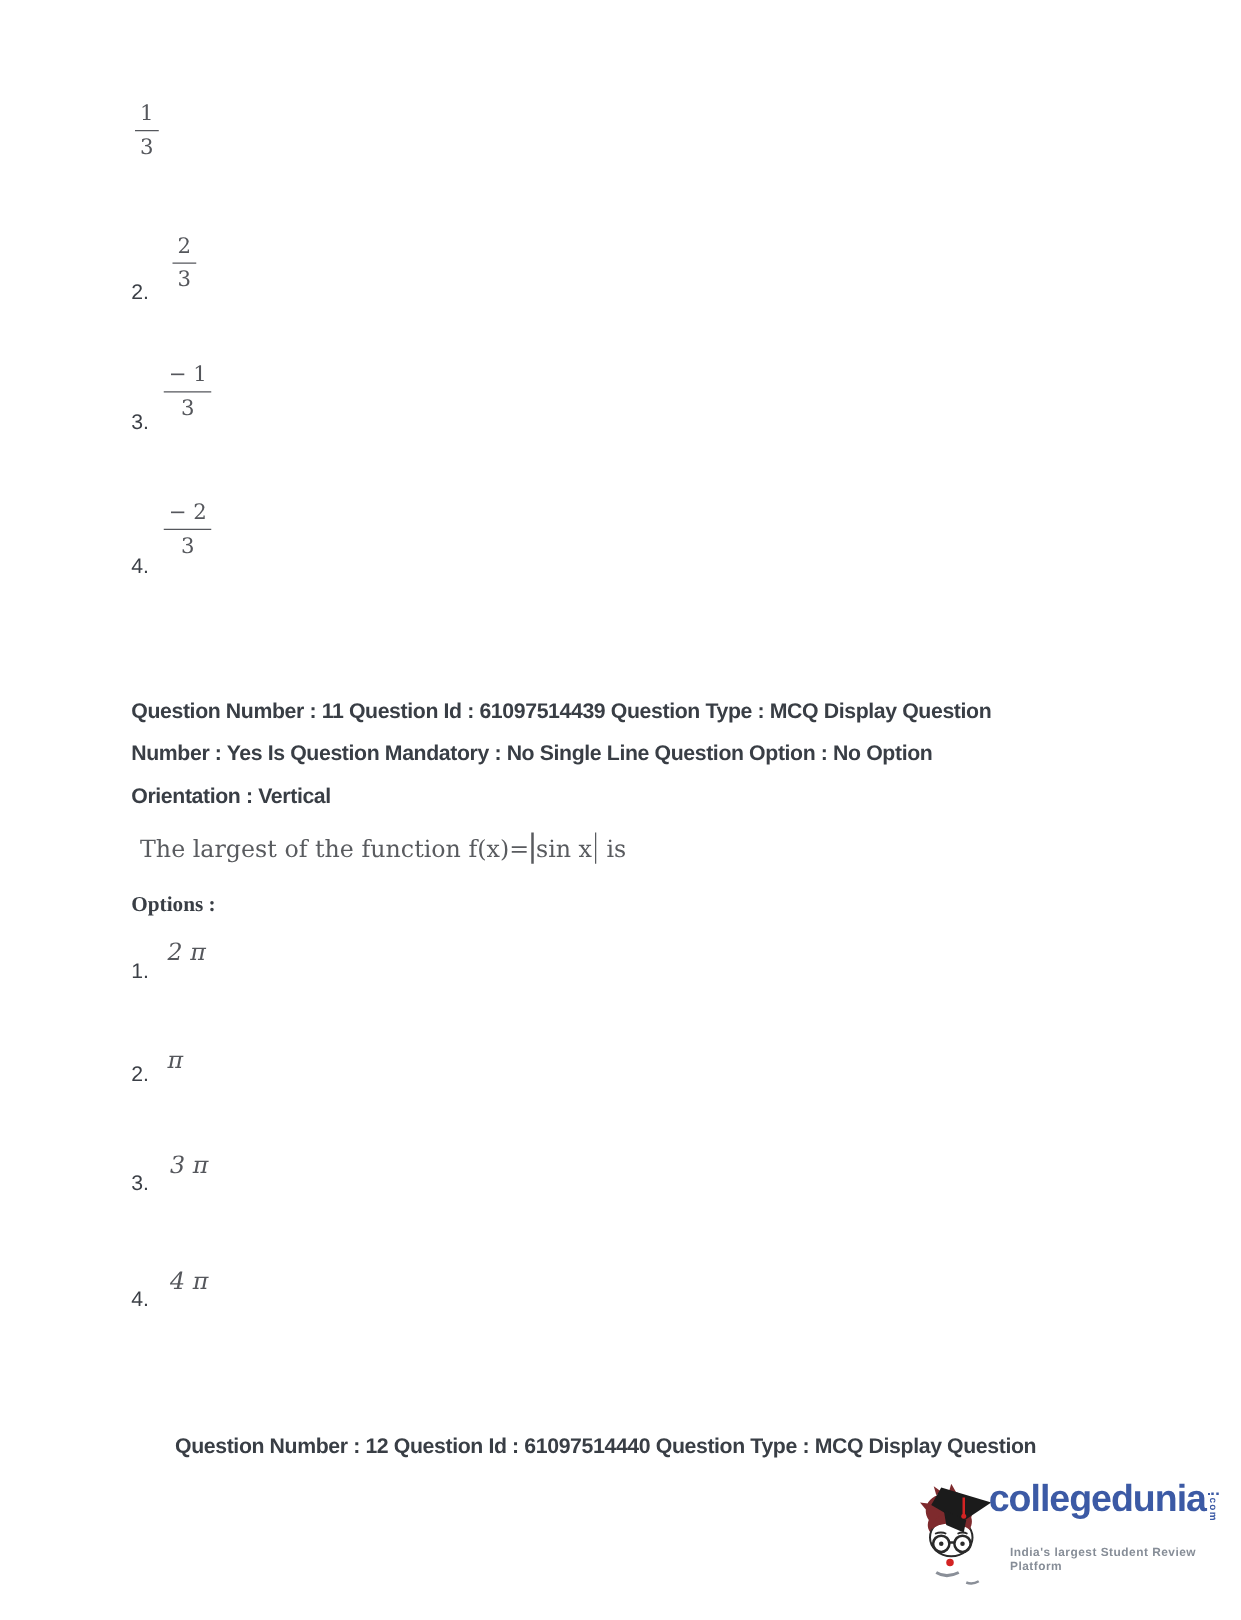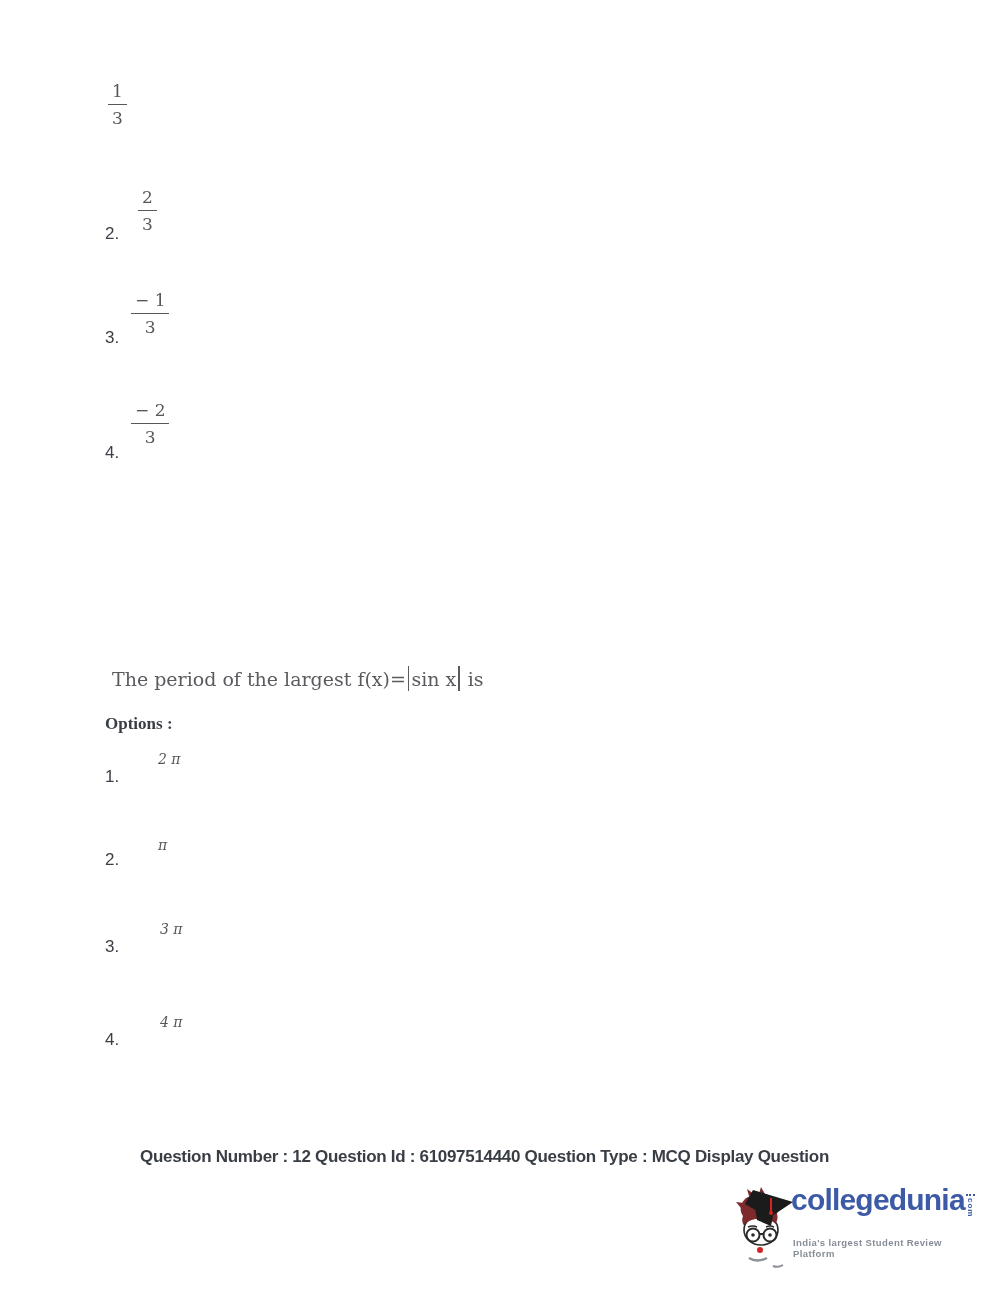--- a/index.html
+++ b/index.html
@@ -12,22 +12,21 @@
     overflow:hidden;
     font-family:"Liberation Sans", sans-serif;
   }
   
   .abs { position:absolute; }
 
   
   .math-text {
     font-family:"DejaVu Serif", serif;
     color:#55575c;
-    font-size:14px;
-    margin-left:24px;
+    font-size:19px;
   }
   .frac {
     display:inline-block;
     text-align:center;
     font-family:"DejaVu Serif", serif;
     color:#55575c;
     font-size:17px;
     line-height:1.2;
   }
   .frac .num { display:block; padding:1px 4px 3px; }
@@ -133,23 +132,28 @@
   <div class="abs" style="left:105px; top:443px;">
     <span class="opt-num">4.</span>
   </div>
   <div class="abs" style="left:131px; top:399px;">
     <span class="frac">
       <span class="num">− 2</span>
       <span class="den">3</span>
     </span>
   </div>
 
+  <div class="abs q-header" style="left:105px; top:552px;">
+    <div>Question Number : 11 Question Id : 61097514439 Question Type : MCQ Display Question</div>
+    <div>Number : Yes Is Question Mandatory : No Single Line Question Option : No Option</div>
+    <div>Orientation : Vertical</div>
+  </div>
 
   <div class="abs q-body" style="left:112px; top:666px;">
-    <span>The period of the largest f(x)=</span><span class="abs-bar"></span><span>sin x</span><span class="abs-bar"></span><span> is</span>
+    <span>The largest of the function f(x)=</span><span class="abs-bar"></span><span>sin x</span><span class="abs-bar"></span><span> is</span>
   </div>
 
   <div class="abs options-label" style="left:105px; top:714px;">Options :</div>
 
   <div class="abs opt-num" style="left:105px; top:767px;">1.</div>
   <div class="abs math-text" style="left:134px; top:751px;"><span class="pi">2 π</span></div>
 
   <div class="abs opt-num" style="left:105px; top:850px;">2.</div>
   <div class="abs math-text" style="left:134px; top:837px;"><span class="pi">π</span></div>
 
@@ -194,16 +198,16 @@
       <circle cx="27" cy="64" r="3" fill="#d32323"></circle>
 
       <path d="M16,72 Q24,77 34,72" fill="none" stroke="#8a8f98" stroke-width="2.4"></path>
       <path d="M40,80 Q45,82 50,79" fill="none" stroke="#8a8f98" stroke-width="2"></path>
     </svg>
 
     <div class="brand-row" style="position:absolute; left:58px; top:1px;">
       <span class="brand-text">collegedunia</span>
       <span class="brand-suffix">com</span>
     </div>
-    <div class="tagline" style="position:absolute; left:60px; top:46px;">India's largest Student Review Platform</div>
+    <div class="tagline" style="position:absolute; left:75px; top:46px;">India's largest Student Review Platform</div>
   </div>
 
 </div>
 
 </body></html>

